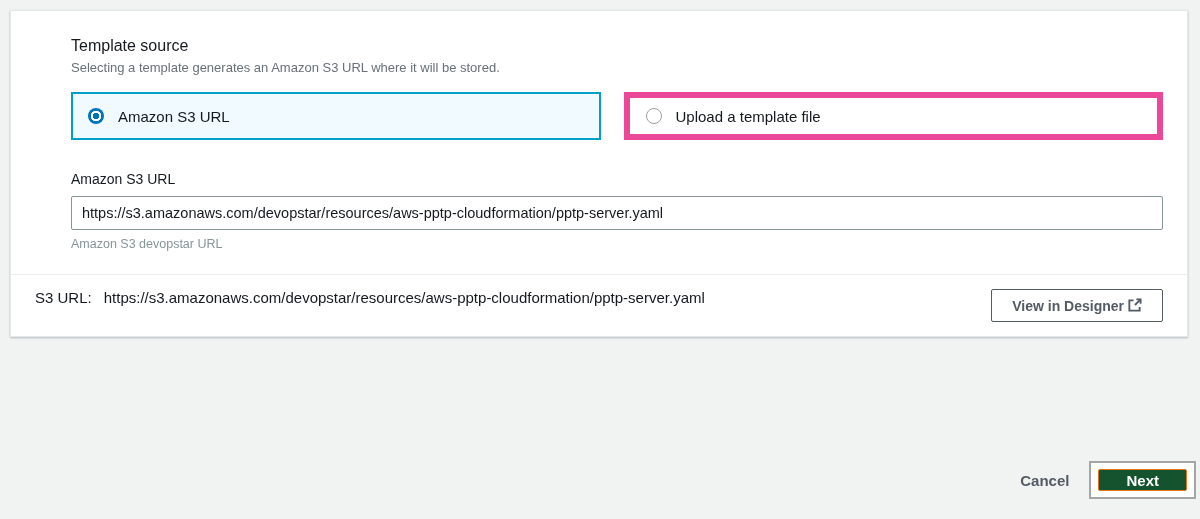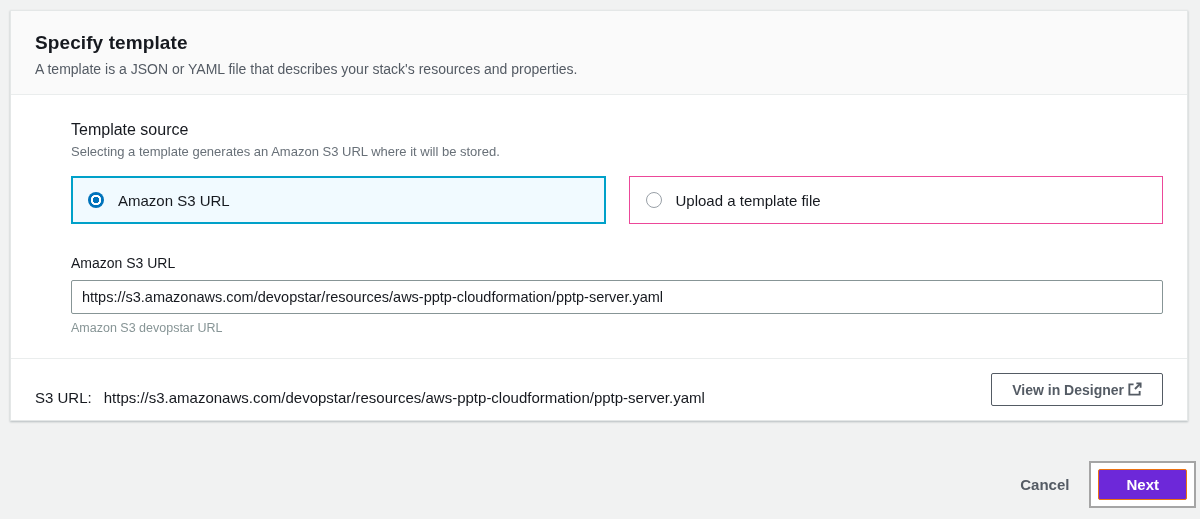--- a/index.html
+++ b/index.html
@@ -56,21 +56,21 @@
 
   
   .tiles { display: flex; gap: 23px; margin-bottom: 31px; }
   .tile {
     flex: 1;
     height: 48px;
     display: flex;
     align-items: center;
     padding: 0 16px;
     background: #ffffff;
-    border: 1px solid #ec4899;
+    border: 6px solid #ec4899;
     cursor: pointer;
   }
   .tile.selected {
     background: #f1faff;
     border: 2px solid #00a1c9;
     padding: 0 15px;
   }
   .radio {
     width: 16px; height: 16px;
     border-radius: 50%;
@@ -110,21 +110,21 @@
     font-size: 12.5px;
     color: #879596;
   }
 
   
   .panel-footer {
     margin-top: 23px;
     border-top: 1px solid #eaeded;
     padding: 14px 24px;
     display: flex;
-    align-items: flex-end;
+    align-items: flex-start;
   }
   .s3-line { display: flex; align-items: center; font-size: 15px; color: #16191f; }
   .s3-line .s3-label { margin-right: 12px; }
   .designer-btn {
     margin-left: auto;
     display: flex;
     align-items: center;
     gap: 3px;
     height: 33px;
     padding: 0 20px;
@@ -158,41 +158,37 @@
     color: #545b64;
     cursor: pointer;
   }
   .next-annotation {
     border: 2px solid #a5a5a5;
     background: #ffffff;
     padding: 6px 7px;
   }
   .next-btn {
     display: block;
-    height: 31px;
+    height: 22px;
     padding: 0 27px;
-    background: #6d28d9;
+    background: #14532d;
     border: 1px solid #ec7211;
     border-radius: 2px;
     font-family: inherit;
     font-size: 15px;
     font-weight: 700;
     color: #ffffff;
     cursor: pointer;
   }
 </style>
 </head>
 <body>
 
 <div class="panel">
 
-  <div class="panel-header">
-    <h1 class="panel-title">Specify template</h1>
-    <p class="panel-desc">A template is a JSON or YAML file that describes your stack's resources and properties.</p>
-  </div>
 
   <div class="panel-body">
 
     <h2 class="section-title">Template source</h2>
     <p class="section-hint">Selecting a template generates an Amazon S3 URL where it will be stored.</p>
 
     <div class="tiles">
       <div class="tile selected">
         <span class="radio checked"></span>
         <span class="tile-label">Amazon S3 URL</span>

